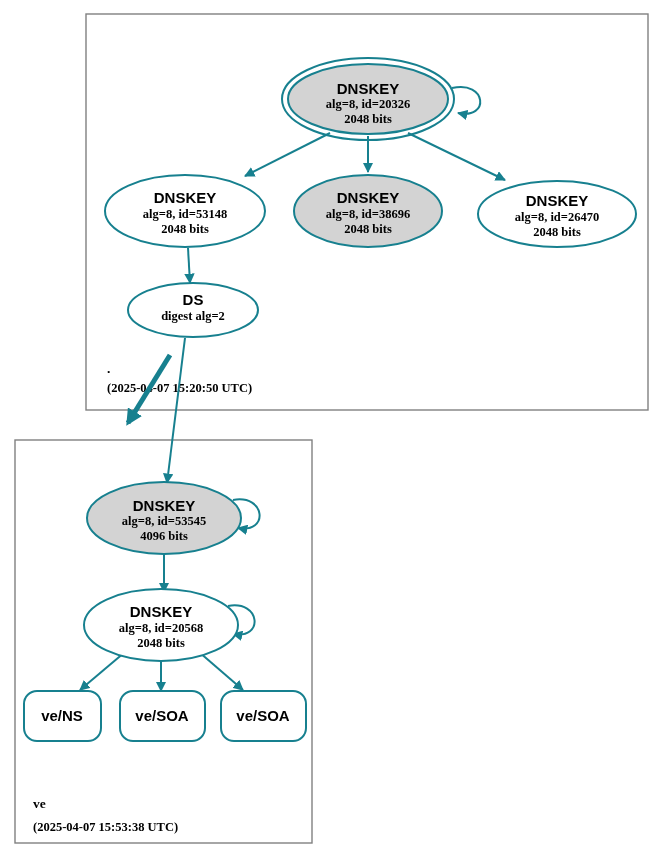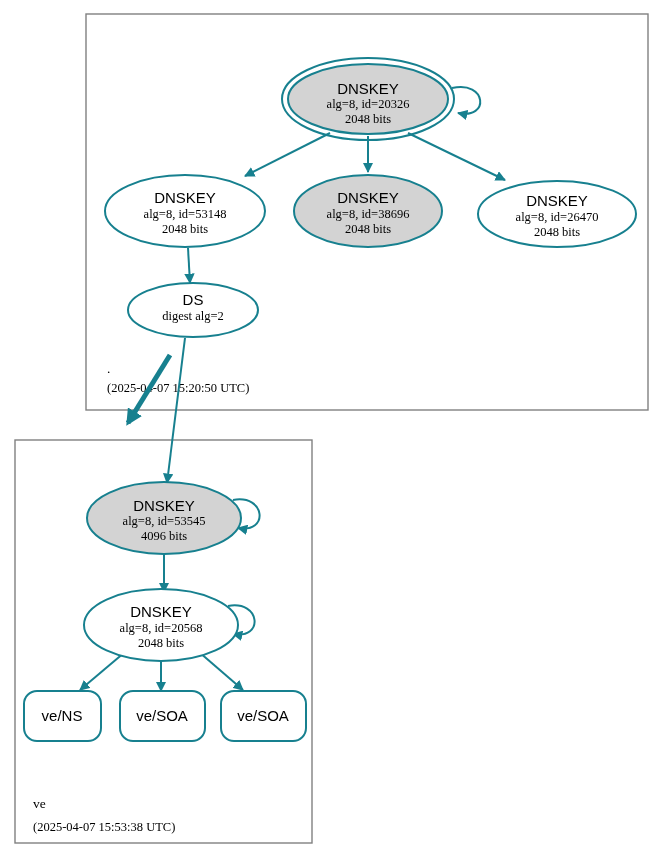--- a/index.html
+++ b/index.html
@@ -11,20 +11,21 @@
   body {
     width: 664px;
     height: 865px;
     overflow: hidden;
     font-family: "Liberation Serif", "DejaVu Serif", serif;
   }
   #graph-root {
     position: relative;
     width: 572px;
     height: 865px;
+    font-weight: bold;
   }
   svg.dnssec-graph {
     display: block;
     width: 664px;
     height: 865px;
   }
   .cluster-box {
     fill: #ffffff;
     stroke: #808080;
     stroke-width: 1.4;

